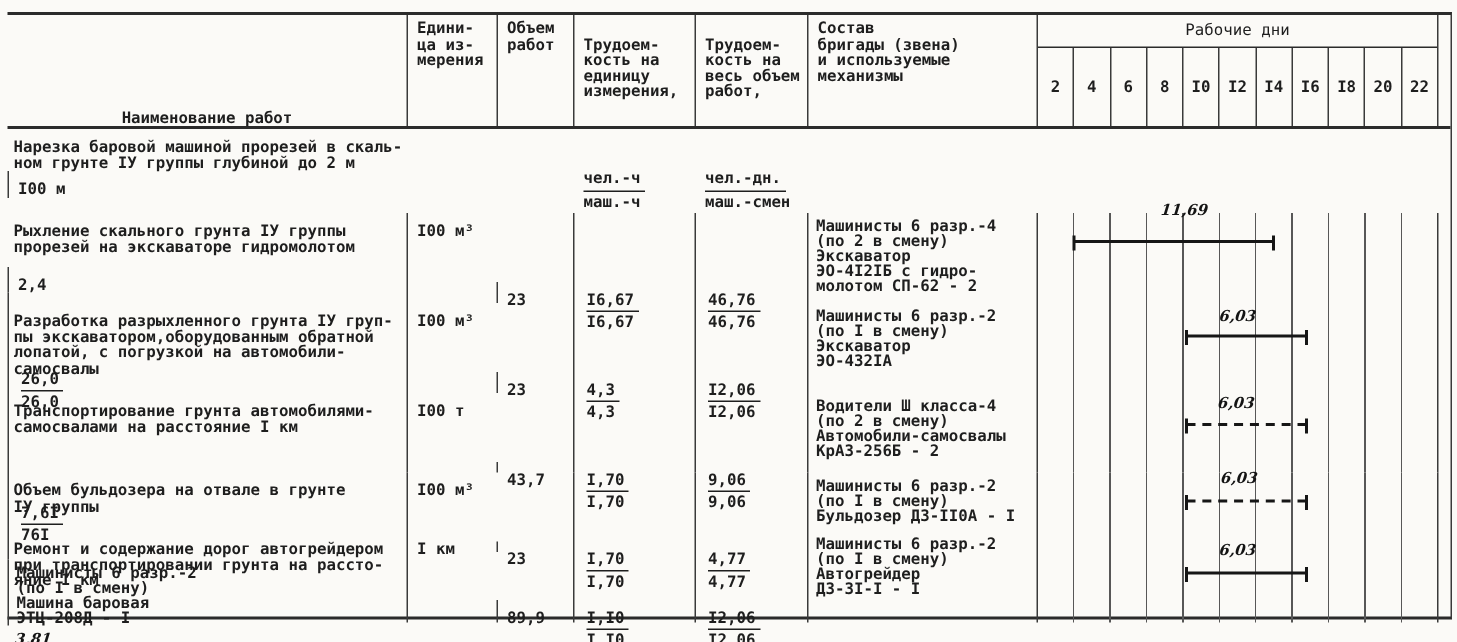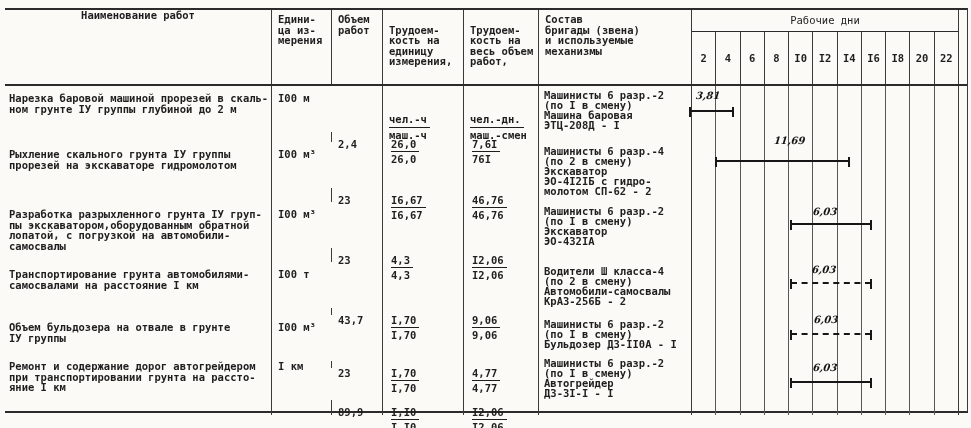--- a/index.html
+++ b/index.html
@@ -27,40 +27,40 @@
   .c-name{width:266px;border-left:none;}
   .c-unit{width:60px;}
   .c-vol{width:51px;}
   .c-lu{width:81px;}
   .c-lt{width:75px;}
   .c-crew{width:153px;}
   .c-days{width:267px;padding:0;}
   .c-extra{flex:1;}
   
   .hrow .cell{padding:4px 2px 0 6px;}
-  .hrow .c-name{display:flex;align-items:flex-start;justify-content:center;padding:0;}
+  .hrow .c-name{display:flex;align-items:flex-end;justify-content:center;padding:0;}
   .hrow .c-days{display:flex;flex-direction:column;padding:0;}
   .days-title{height:21px;border-bottom:1px solid #2b2b2b;display:flex;
               align-items:center;justify-content:center;font-size:10.5px;font-weight:normal;}
   .days-nums{flex:1;display:flex;}
   .day-tick{flex:1;display:flex;align-items:center;justify-content:center;
             border-left:1px solid #3a3a3a;font-size:10.5px;font-weight:bold;}
   .day-tick:first-child{border-left:none;}
   
   .frac .num{display:inline-block;border-bottom:1px solid #1e1e1e;padding:0 3px 2px 0;margin-top:35px;}
   .frac .den{display:block;padding-top:2px;}
   .hfrac{margin-top:2px;}
   
   .trow{border:none;}
   .trow .c-name{padding:7px 2px 0 4px;}
   .trow .c-unit{padding:7px 2px 0 6px;}
   .trow .c-vol{padding:7px 2px 0 6px;margin-top:46px;}
   .trow .c-lu,.trow .c-lt{padding:7px 2px 0 8px;}
   .trow .c-crew{padding:4px 2px 0 5px;line-height:10px;}
-  .trow:nth-child(1){height:56px;}
+  .trow:nth-child(1){height:56px;flex-direction:column;}
   .trow:nth-child(2){height:60px;}
   .trow:nth-child(3){height:60px;}
   .trow:nth-child(4){height:53px;}
   .trow:nth-child(5){height:39px;}
   .trow:nth-child(6){height:61px;}
   .trow .c-days{
     background-image:repeating-linear-gradient(90deg,
       transparent 0px, transparent 23.3px, #575757 23.3px, #575757 24.27px);
   }
   

